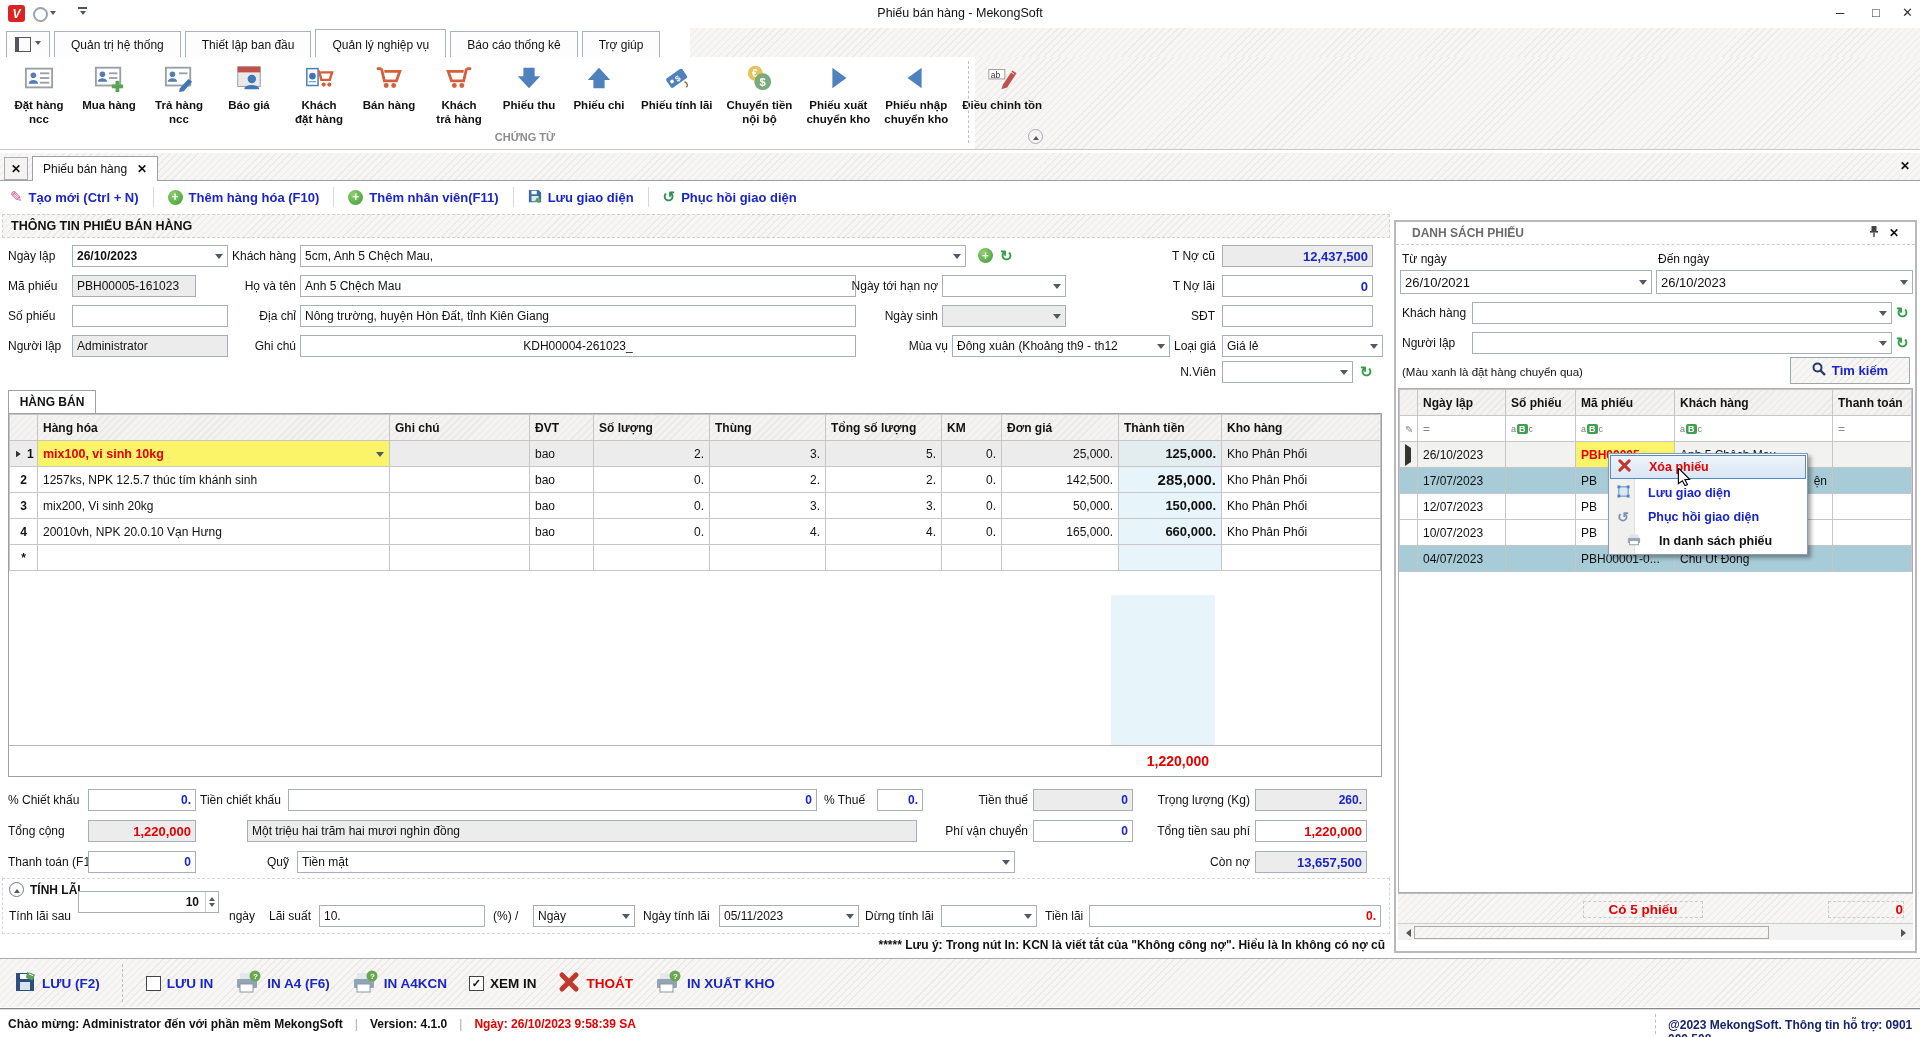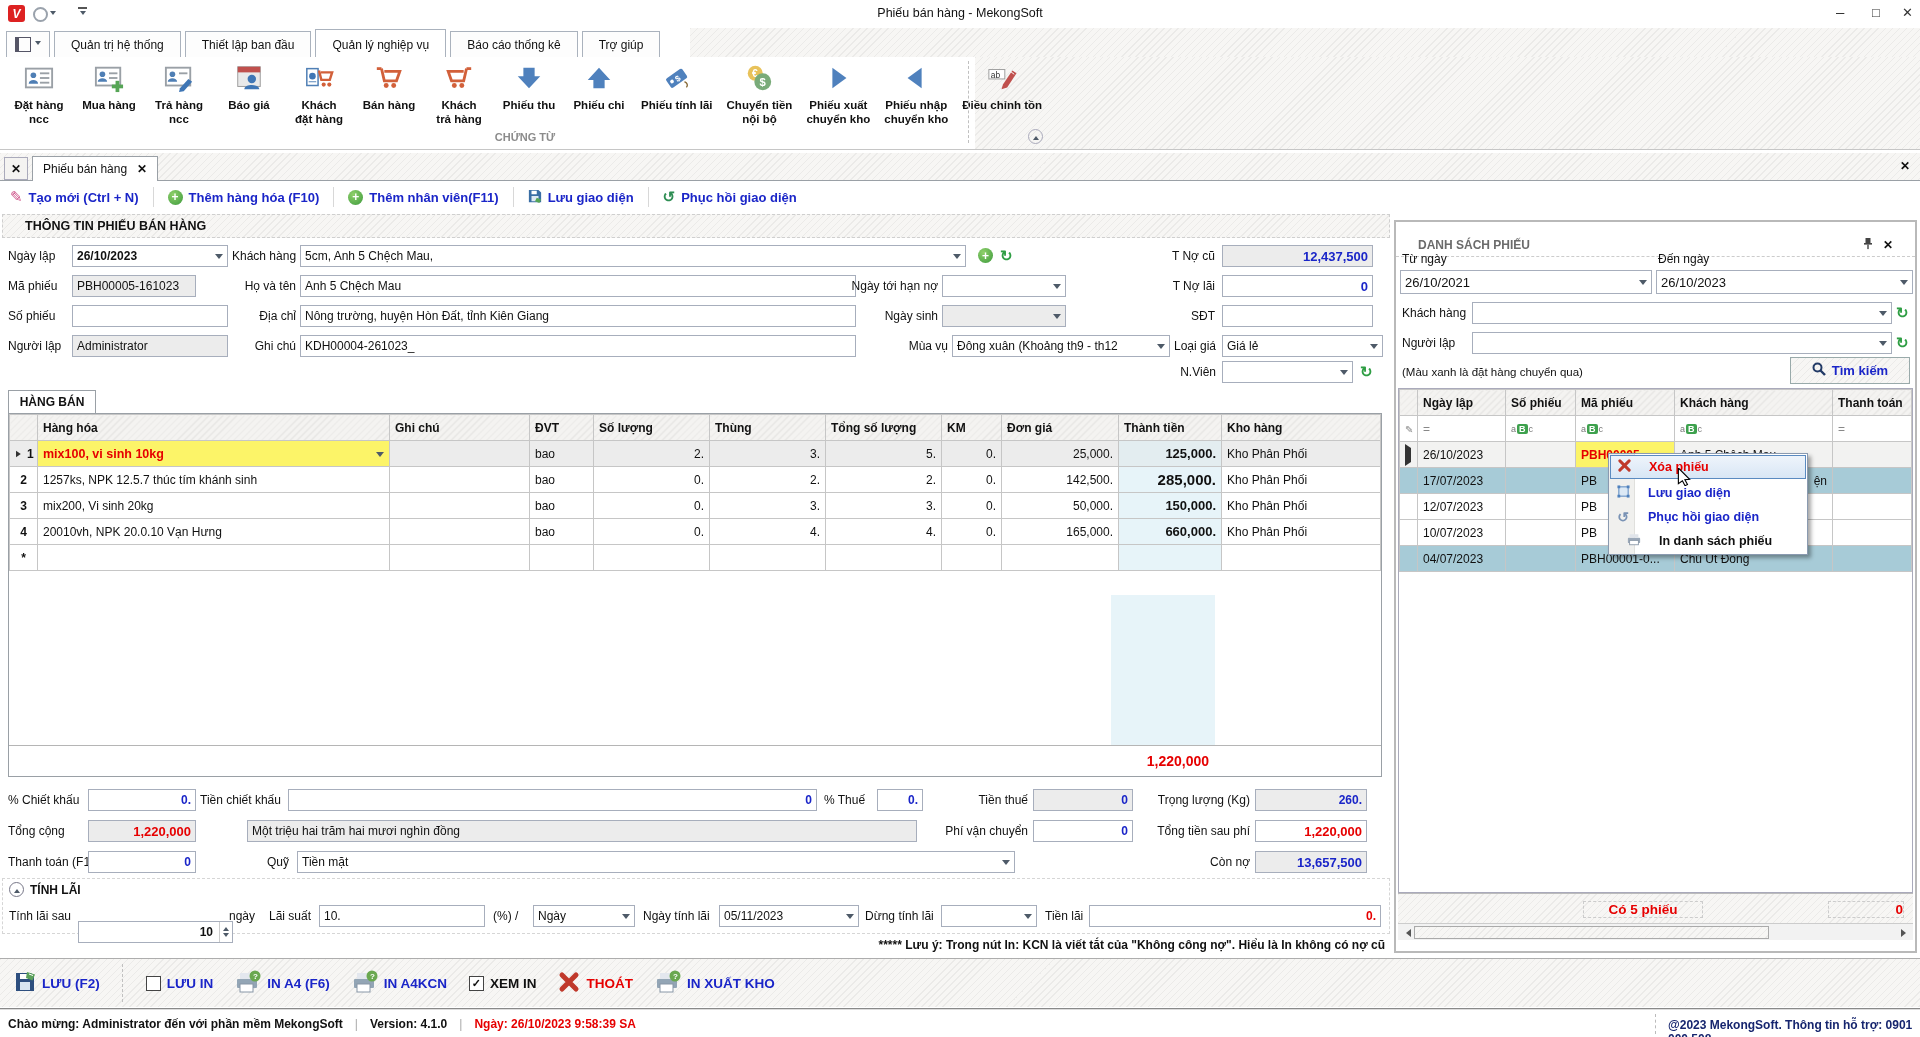--- a/index.html
+++ b/index.html
@@ -266,21 +266,21 @@
           </svg></span>
       <span class="b blue" style="font-size:13px;">Lưu giao diện</span>
     </div>
     <div class="sep-v"></div>
     <div class="flex" style="gap:6px;">
       <span style="color:#2f8e54;font-weight:bold;font-size:15px;">↺</span>
       <span class="b blue" style="font-size:13px;">Phục hồi giao diện</span>
     </div>
   </div>
 
-  <div class="abs hatch flex" style="left:2px;top:214px;width:1388px;height:24px;border:1px dashed #cfcfcf;padding-left:22px;">
+  <div class="abs hatch flex" style="left:2px;top:214px;width:1388px;height:24px;border:1px dashed #cfcfcf;padding-left:8px;">
     <span class="b" style="font-size:12.5px;">THÔNG TIN PHIẾU BÁN HÀNG</span>
   </div>
 
   <div>
 
     <span class="abs lab" style="left:8px;top:249px;">Ngày lập</span>
     <div class="abs box" style="left:72px;top:245px;width:156px;">
         <span class="b">26/10/2023</span>
         <span class="dda"></span>
       </div>
@@ -332,21 +332,21 @@
     <span class="abs rlab" style="left:1105px;top:309px;width:110px;">SĐT</span>
     <div class="abs box" style="left:1222px;top:305px;width:151px;">
         <span></span>
       </div>
 
     <span class="abs lab" style="left:8px;top:339px;">Người lập</span>
     <div class="abs box ro" style="left:72px;top:335px;width:156px;">
         <span>Administrator</span>
       </div>
     <span class="abs rlab" style="left:216px;top:339px;width:80px;">Ghi chú</span>
-    <div class="abs box" style="left:300px;top:335px;width:556px;">
+    <div class="abs box" style="left:300px;top:335px;width:556px;justify-content:center;">
         <span>KDH00004-261023_</span>
       </div>
     <span class="abs rlab" style="left:880px;top:339px;width:68px;">Mùa vụ</span>
     <div class="abs box" style="left:952px;top:335px;width:218px;">
         <span>Đông xuân (Khoảng th9 - th12</span>
         <span class="dda"></span>
       </div>
     <span class="abs rlab" style="left:1140px;top:339px;width:76px;">Loại giá</span>
     <div class="abs box" style="left:1222px;top:335px;width:161px;">
         <span>Giá lẻ</span>
@@ -531,21 +531,21 @@
   </div>
 
   <div class="abs" style="left:2px;top:878px;width:1388px;height:56px;border:1px dashed #d6d6d6;">
     <div class="flex" style="gap:6px;padding:3px 0 0 6px;">
       <span class="flex" style="width:13px;height:13px;border:1px solid #778;border-radius:50%;justify-content:center;">
           <span class="tri-u"></span>
         </span>
       <span class="b">TÍNH LÃI</span>
     </div>
     <span class="abs lab" style="left:6px;top:30px;">Tính lãi sau</span>
-    <div class="abs box rt" style="left:75px;top:42px;width:155px;padding-right:0;">
+    <div class="abs box rt" style="left:75px;top:12px;width:141px;padding-right:0;">
       <span class="b">10</span>
       <span style="margin-left:6px;display:flex;flex-direction:column;gap:2px;border-left:1px solid #ccc;padding:2px 3px;">
           <span class="tri-u"></span>
           <span class="tri-d"></span>
         </span>
     </div>
     <span class="abs lab" style="left:226px;top:30px;">ngày</span>
     <span class="abs lab" style="left:266px;top:30px;">Lãi suất</span>
     <div class="abs box" style="left:316px;top:26px;width:166px;">
         <span>10.</span>
@@ -636,21 +636,21 @@
     <span class="b">Chào mừng: Administrator đến với phần mềm MekongSoft</span>
     <span style="color:#aaa;">|</span>
     <span class="b">Version: 4.1.0</span>
     <span style="color:#aaa;">|</span>
     <span class="b red">Ngày: 26/10/2023 9:58:39 SA</span>
     <span class="abs" style="left:1655px;top:4px;height:20px;border-left:1px dashed #bbb;"></span>
     <span class="abs b" style="left:1668px;top:8px;width:246px;color:#16256e;">@2023 MekongSoft. Thông tin hỗ trợ: 0901 000 508</span>
   </div>
 
   <div class="abs" style="left:1394px;top:220px;width:523px;height:733px;border:2px solid #b9b9b9;background:#fff;">
-    <div class="flex" style="height:22px;padding:0 22px;border-bottom:1px dashed #ccc;margin-top:12px;">
+    <div class="flex" style="height:22px;padding:0 16px;border-bottom:1px dashed #ccc;">
       <span class="b" style="color:#6b6b6b;">DANH SÁCH PHIẾU</span>
       <span style="margin-left:auto;display:flex;gap:10px;align-items:center;">
         <span><svg width="10" height="13" viewBox="0 0 10 13">
               <rect x="2.5" y="1" width="5" height="5" fill="#444"></rect>
               <rect x="1" y="6" width="8" height="1.6" fill="#444"></rect>
               <rect x="4.3" y="7.6" width="1.4" height="4.5" fill="#444"></rect>
             </svg></span>
         <span class="b">✕</span>
       </span>
     </div>

